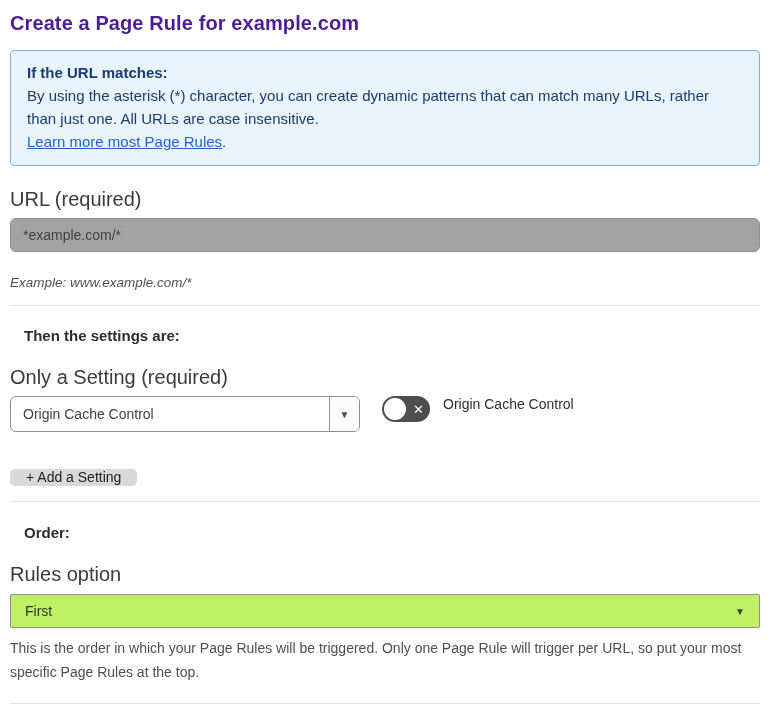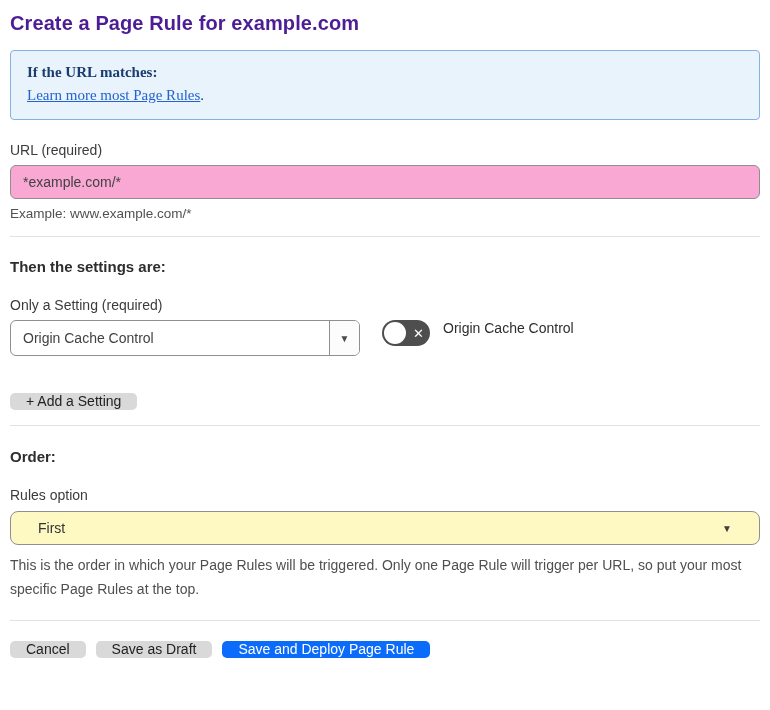--- a/index.html
+++ b/index.html
@@ -23,69 +23,69 @@
   }
 
   .info-box {
     background: var(--info-bg, #e9f3fc);
     border: 1px solid var(--info-border, #86b1e3);
     border-radius: 4px;
     padding: 10px 16px 12px 16px;
     color: var(--info-text, #1b3c6e);
     font-size: 15px;
     line-height: 23px;
-    font-family: Liberation Serif, serif;
   }
   .info-heading { font-weight: 700; }
   .info-body { margin: 0; max-width: 700px; }
   .info-link {
     color: var(--link, #2263cf);
     text-decoration: underline;
     cursor: pointer;
   }
   .info-link-suffix { color: var(--info-text, #1b3c6e); }
 
   .field-label {
-    font-size: 14px;
+    font-size: 20px;
     color: #3b3b3b;
     margin-top: 22px;
     margin-bottom: 7px;
   }
   .text-input {
     width: 100%;
     height: 34px;
     border: 1px solid #8f8f8f;
     border-radius: 6px;
     padding: 0 12px;
     font-size: 14px;
     font-family: "Liberation Sans", sans-serif;
     color: #424242;
-    background: #f9a8d4;
+    background: #a3a3a3;
     outline: none;
   }
   .helper-text {
     font-size: 13.5px;
     color: #515151;
-    margin-top: 7px;
+    margin-top: 23px;
+    font-style: italic;
   }
 
   .divider {
     border: none;
     border-top: 1px solid #e2e2e2;
     margin: 0;
   }
   .divider.d1 { margin: 15px 0 21px 0; }
   .divider.d2 { margin: 15px 0 22px 0; }
   .divider.d3 { margin: 19px 0 20px 0; }
 
   .section-heading {
     font-size: 15px;
     font-weight: 700;
     color: #2d2d2d;
-    margin: 0;
+    margin: 14px;
   }
 
   .setting-row {
     display: flex;
     align-items: flex-start;
     margin-top: 0;
   }
   .select-box {
     width: 350px;
     height: 36px;
@@ -168,25 +168,25 @@
   .btn-primary {
     background: var(--primary-button, #0b6bfb);
     color: #ffffff;
   }
   .add-setting-btn { margin-top: 37px; }
 
   .wide-select {
     width: 100%;
     height: 34px;
     border: 1px solid #8f8f8f;
-    border-radius: 8px;
-    background: #fef9c3;
+    border-radius: 2px;
+    background: #bef264;
     display: flex;
     align-items: center;
-    padding: 0 27px;
+    padding: 0 14px;
     cursor: pointer;
     margin-top: 8px;
   }
   .wide-select .select-value {
     flex: 1;
     font-size: 14px;
     color: #333333;
   }
   .wide-select .caret {
     color: #3f3f3f;
@@ -209,20 +209,21 @@
 </style>
 </head>
 <body>
 
 <div class="container">
 
   <h1 class="page-title">Create a Page Rule for example.com</h1>
 
   <div class="info-box">
     <div class="info-heading">If the URL matches:</div>
+    <p class="info-body">By using the asterisk (*) character, you can create dynamic patterns that can match many URLs, rather than just one. All URLs are case insensitive.</p>
     <div>
       <a class="info-link">Learn more most Page Rules</a><span class="info-link-suffix">.</span>
     </div>
   </div>
 
   <div class="field-label">URL (required)</div>
   <input class="text-input" type="text" value="*example.com/*" style="">
   <div class="helper-text">Example: www.example.com/*</div>
 
   <hr class="divider d1">

